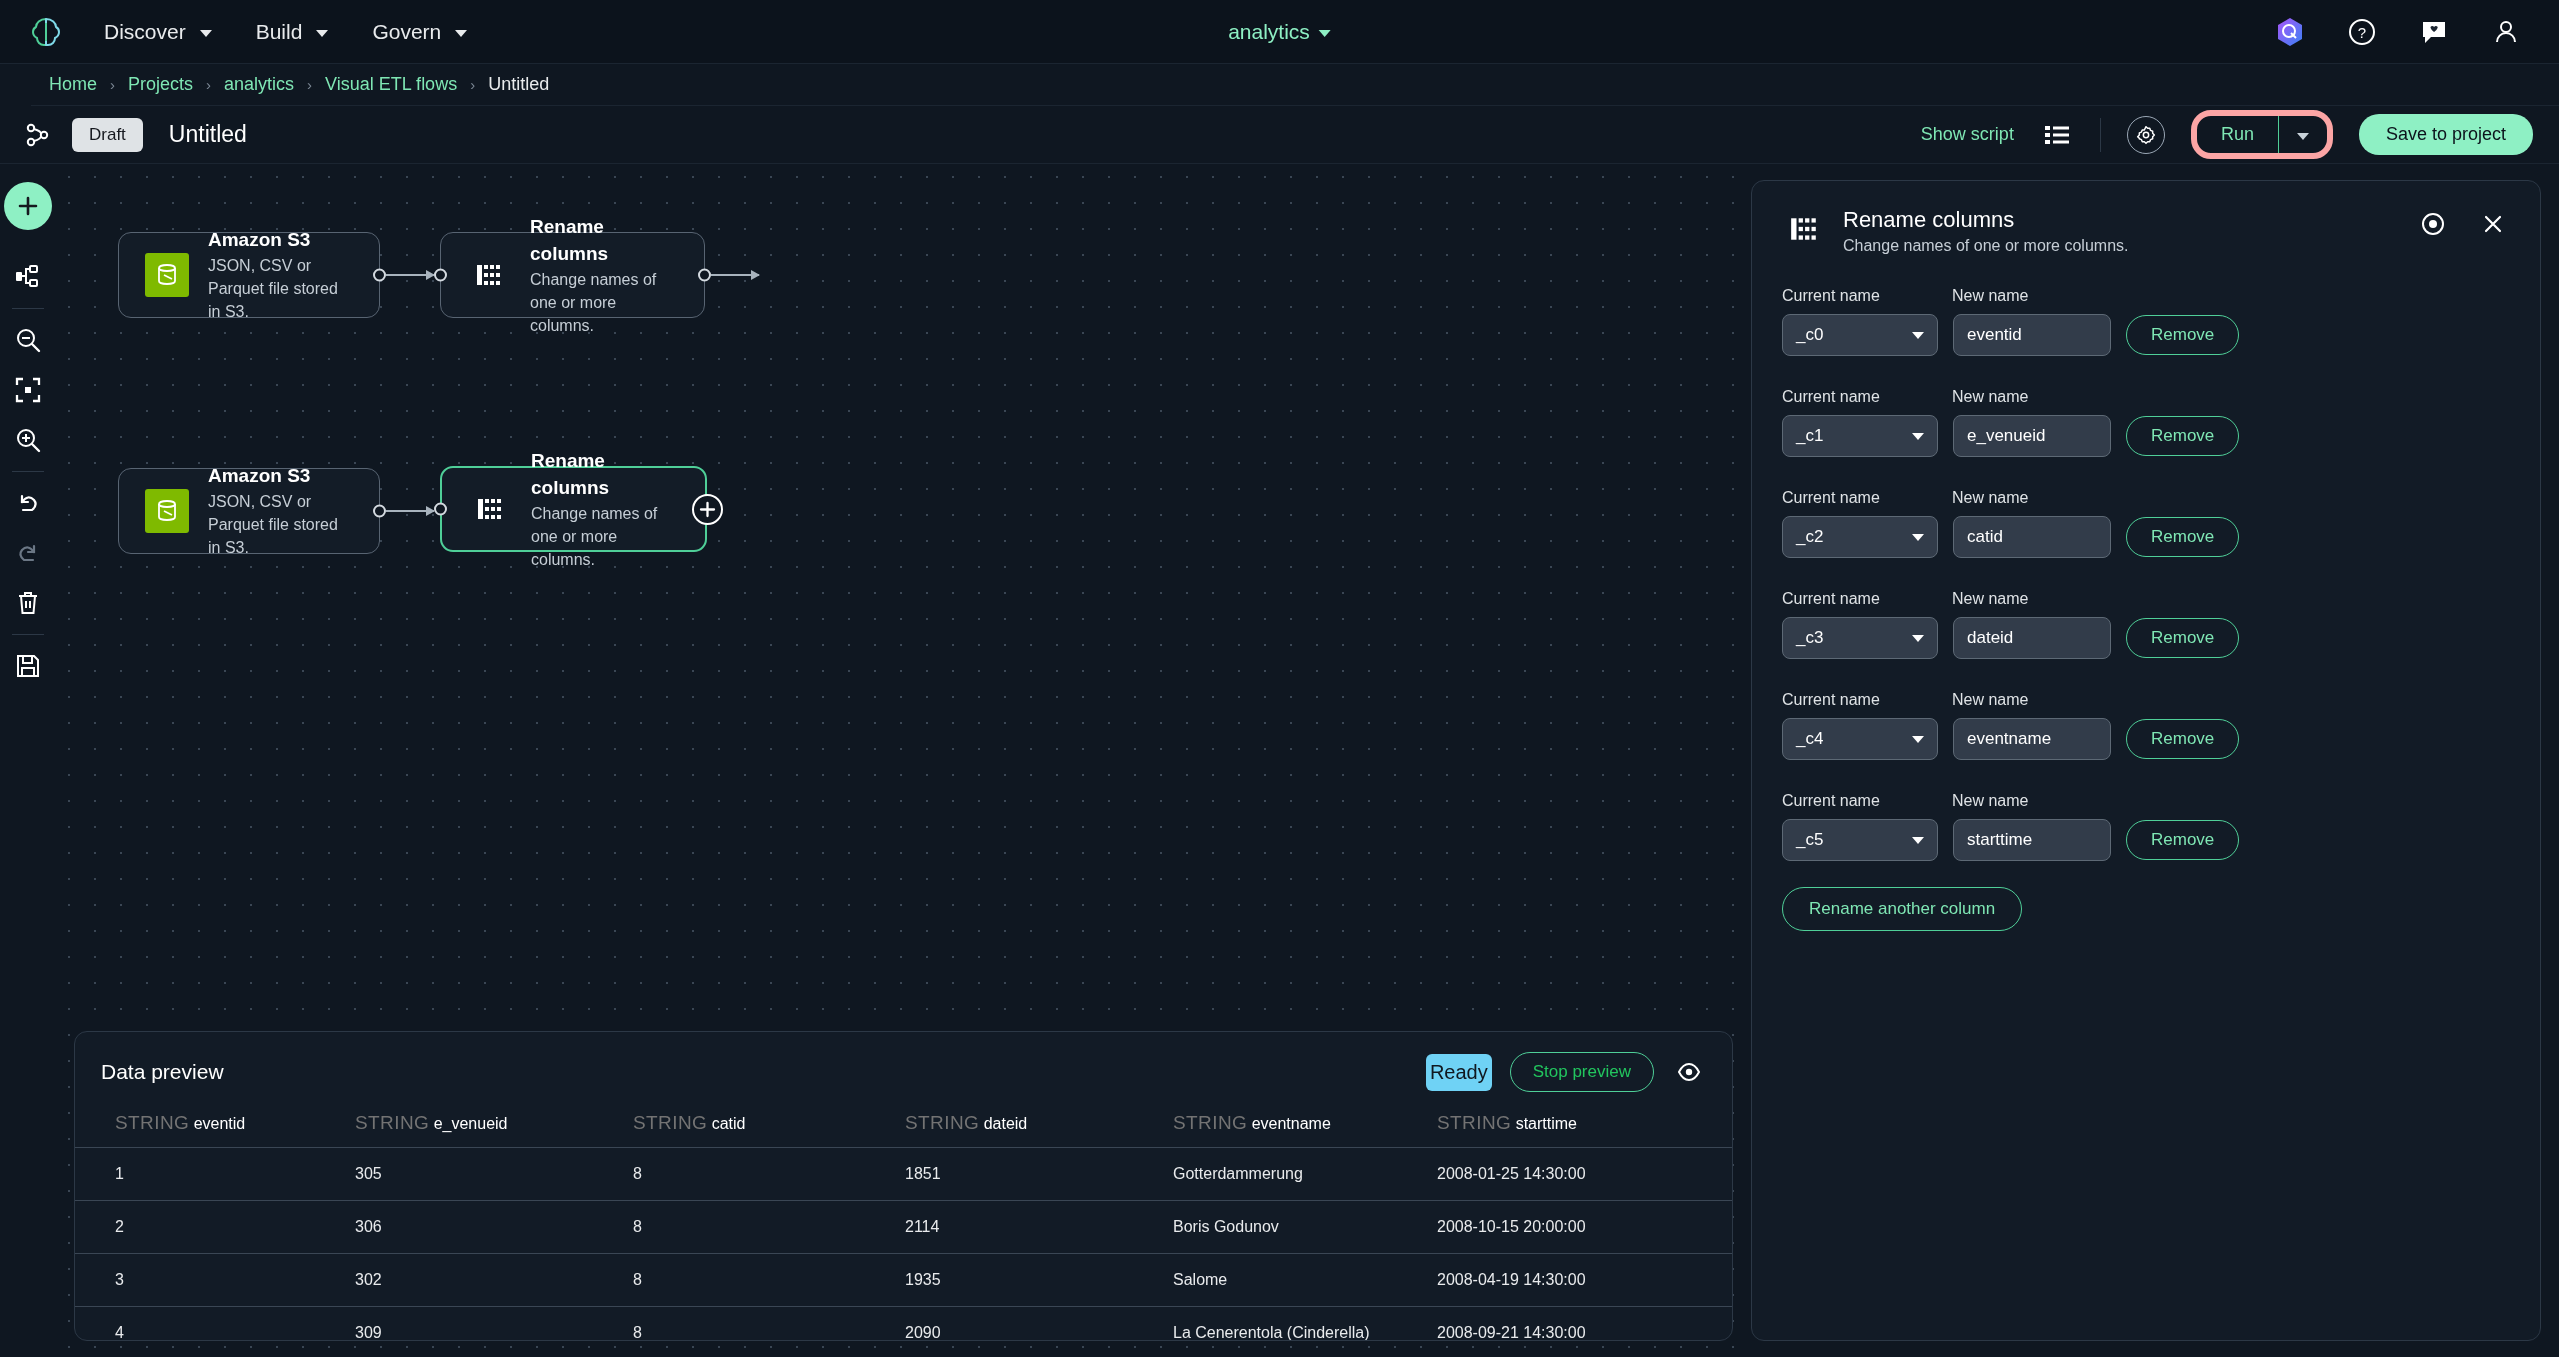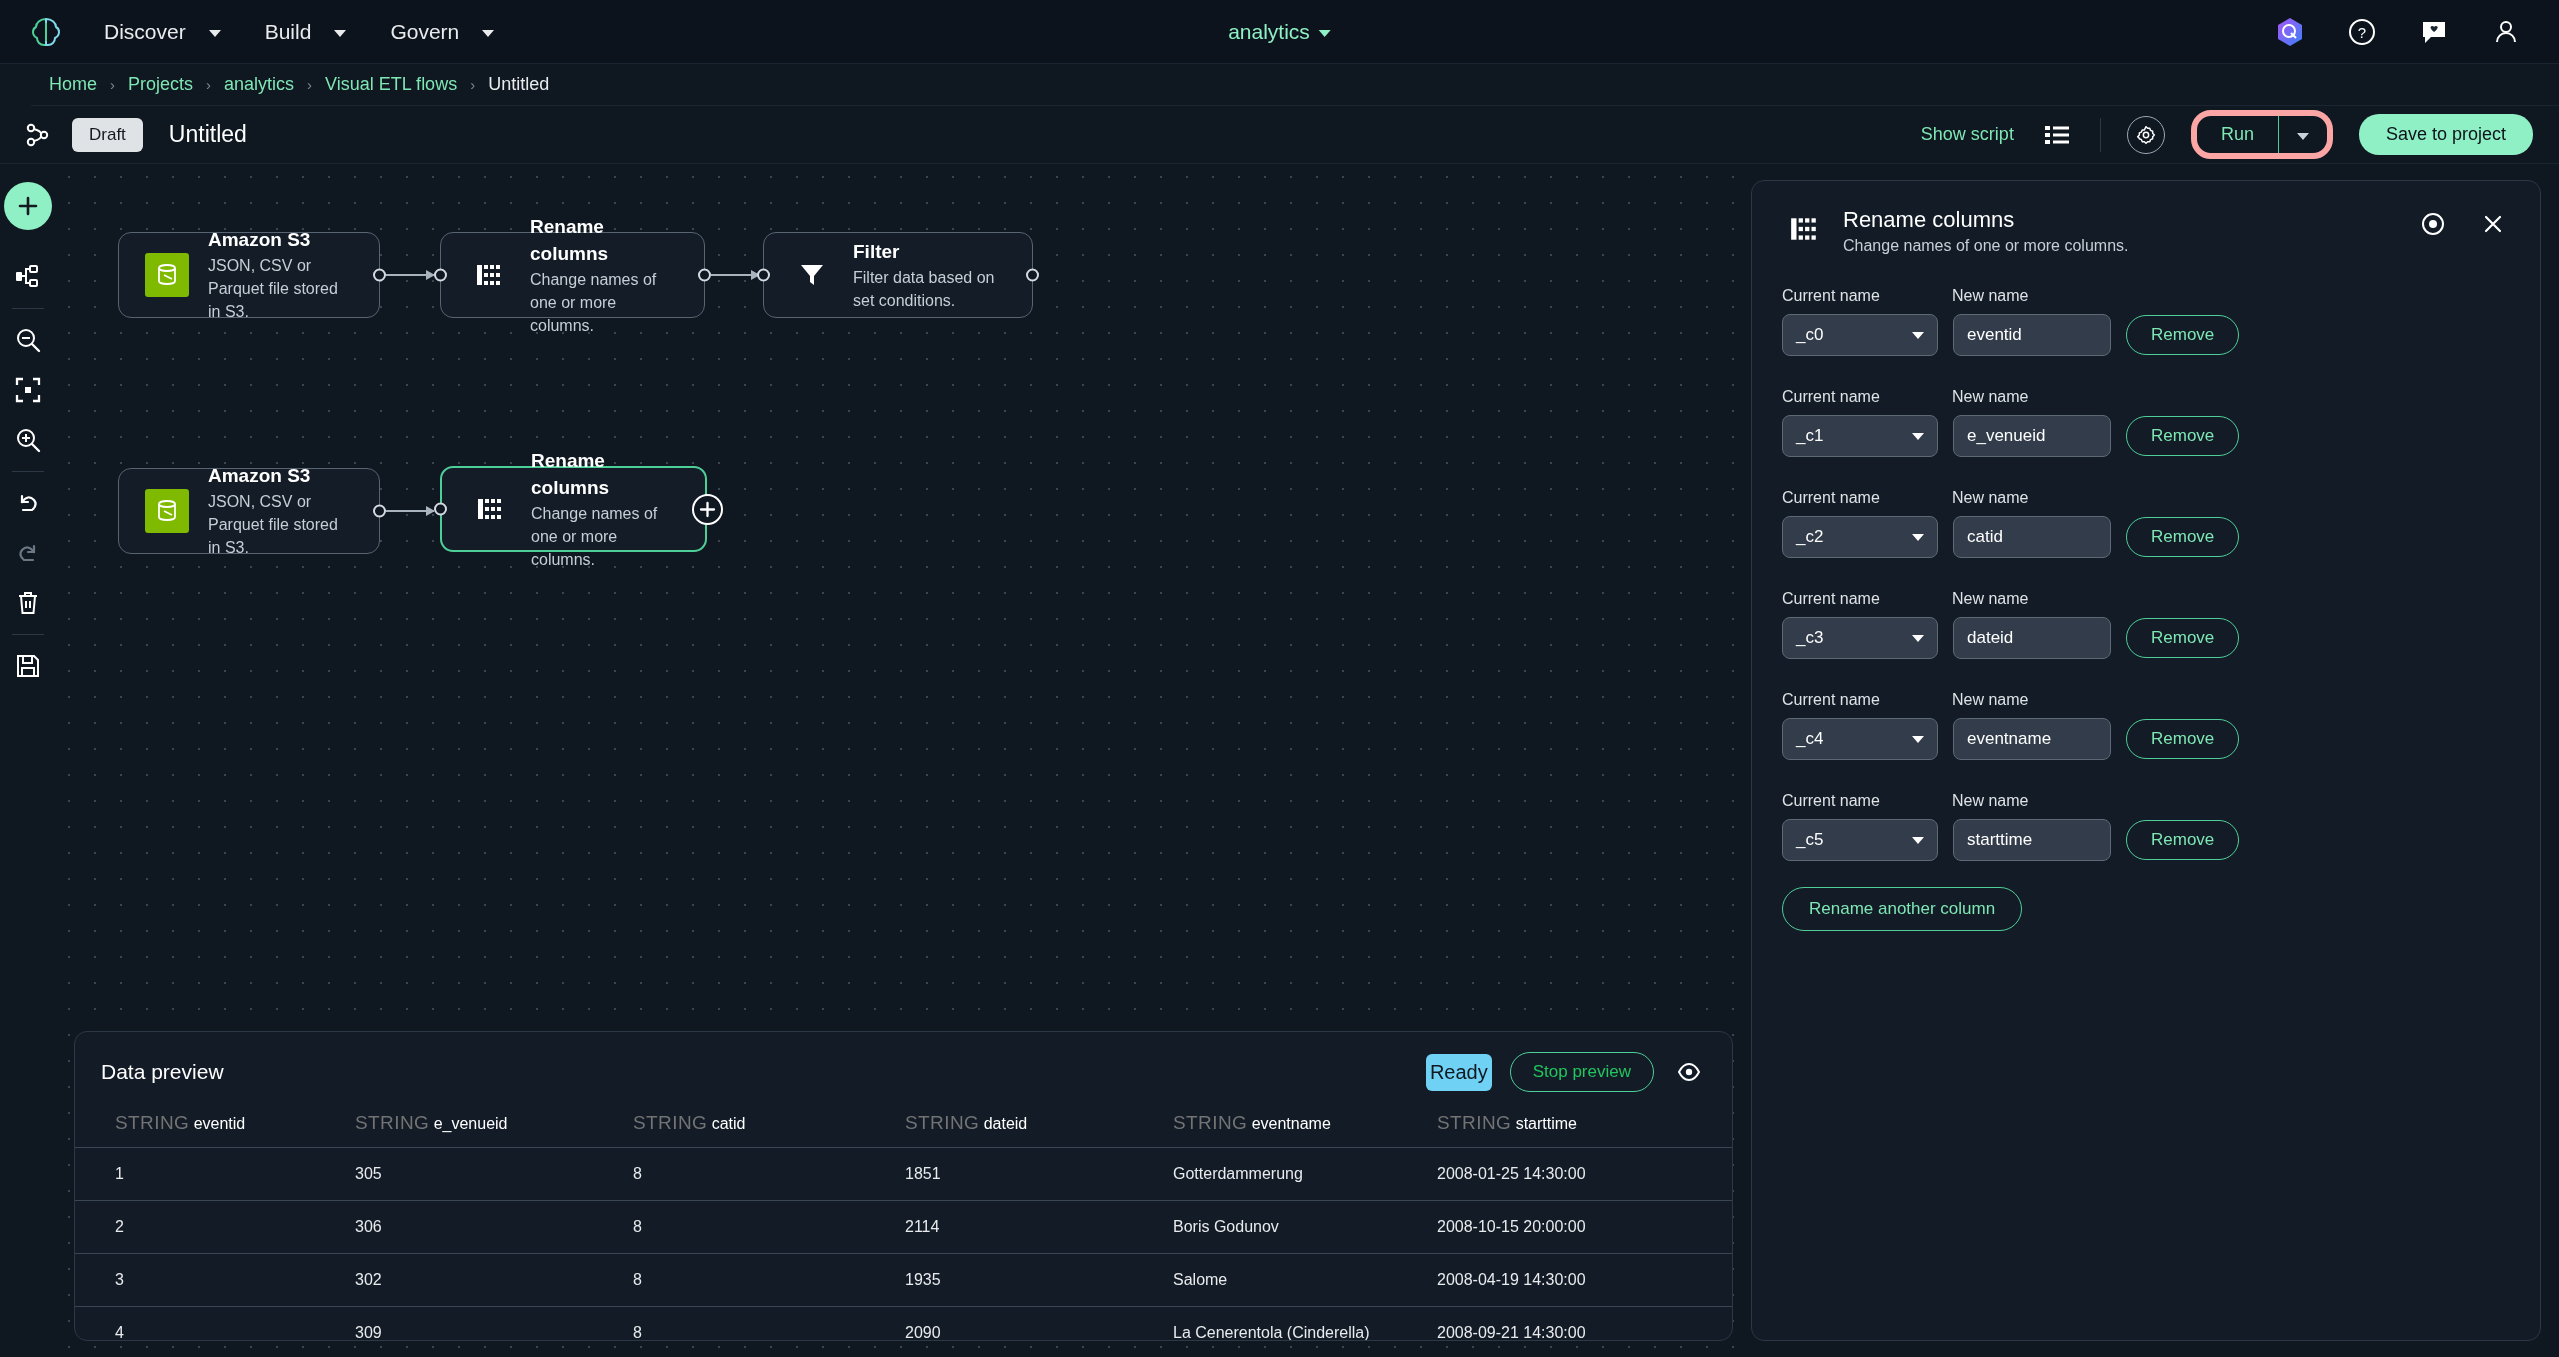--- a/index.html
+++ b/index.html
@@ -13,21 +13,21 @@
   
   .topnav {
     height: 64px; background: #0c131c;
     display: flex; align-items: center;
     border-bottom: 1px solid #1b2531;
     position: relative;
   }
   .brand-logo { margin-left: 26px; width: 40px; height: 40px; display:flex; align-items:center; justify-content:center; }
   .nav-items { display: flex; align-items: center; gap: 44px; margin-left: 38px; }
   .nav-item {
-    font-size: 21px; color: #e9ebed; display: flex; align-items: center; gap: 23px;
+    font-size: 21px; color: #e9ebed; display: flex; align-items: center; gap: 14px;
     cursor: pointer;
   }
   .caret { width:0;height:0;border-left:6px solid transparent;border-right:6px solid transparent;border-top:7px solid currentColor; display:inline-block; position:relative; top:2px;}
   .nav-center {
     position: absolute; left: 50%; transform: translateX(-50%);
     display: flex; align-items: center; gap: 9px;
     font-size: 21px; color: #8ef0c4; cursor: pointer;
   }
   .nav-right { margin-left: auto; display: flex; align-items: center; gap: 38px; margin-right: 36px; }
   .icon-btn { width: 34px; height: 34px; display:flex; align-items:center; justify-content:center; cursor:pointer; }
@@ -399,33 +399,20 @@
         </svg>
       </div>
       <div>
         <div class="node-title">Rename columns</div>
         <div class="node-sub">Change names of one or more columns.</div>
       </div>
       <div class="port" style="right:-7px;"></div>
     </div>
     <div class="edge" style="left:655px; top:111px; width:48px;"></div>
 
-    <div class="node" style="left:707px; top:68px; width:270px;">
-      <div class="port" style="left:-7px;"></div>
-      <div class="node-ico">
-        <svg width="28" height="28" viewBox="0 0 28 28" fill="#fff">
-          <path d="M3 4 H25 L16 15 V24 L12 21 V15 Z"></path>
-        </svg>
-      </div>
-      <div>
-        <div class="node-title">Filter</div>
-        <div class="node-sub">Filter data based on set conditions.</div>
-      </div>
-      <div class="port" style="right:-7px;"></div>
-    </div>
 
     <div class="node" style="left:62px; top:304px; width:262px;">
       <div class="node-ico s3">
         <svg width="28" height="28" viewBox="0 0 28 28" fill="none" stroke="#fff" stroke-width="1.8">
           <ellipse cx="14" cy="7" rx="8" ry="3"></ellipse>
           <path d="M6 7 V20 a8 3 0 0 0 16 0 V7"></path>
           <path d="M11 14 L19 18"></path>
         </svg>
       </div>
       <div>

